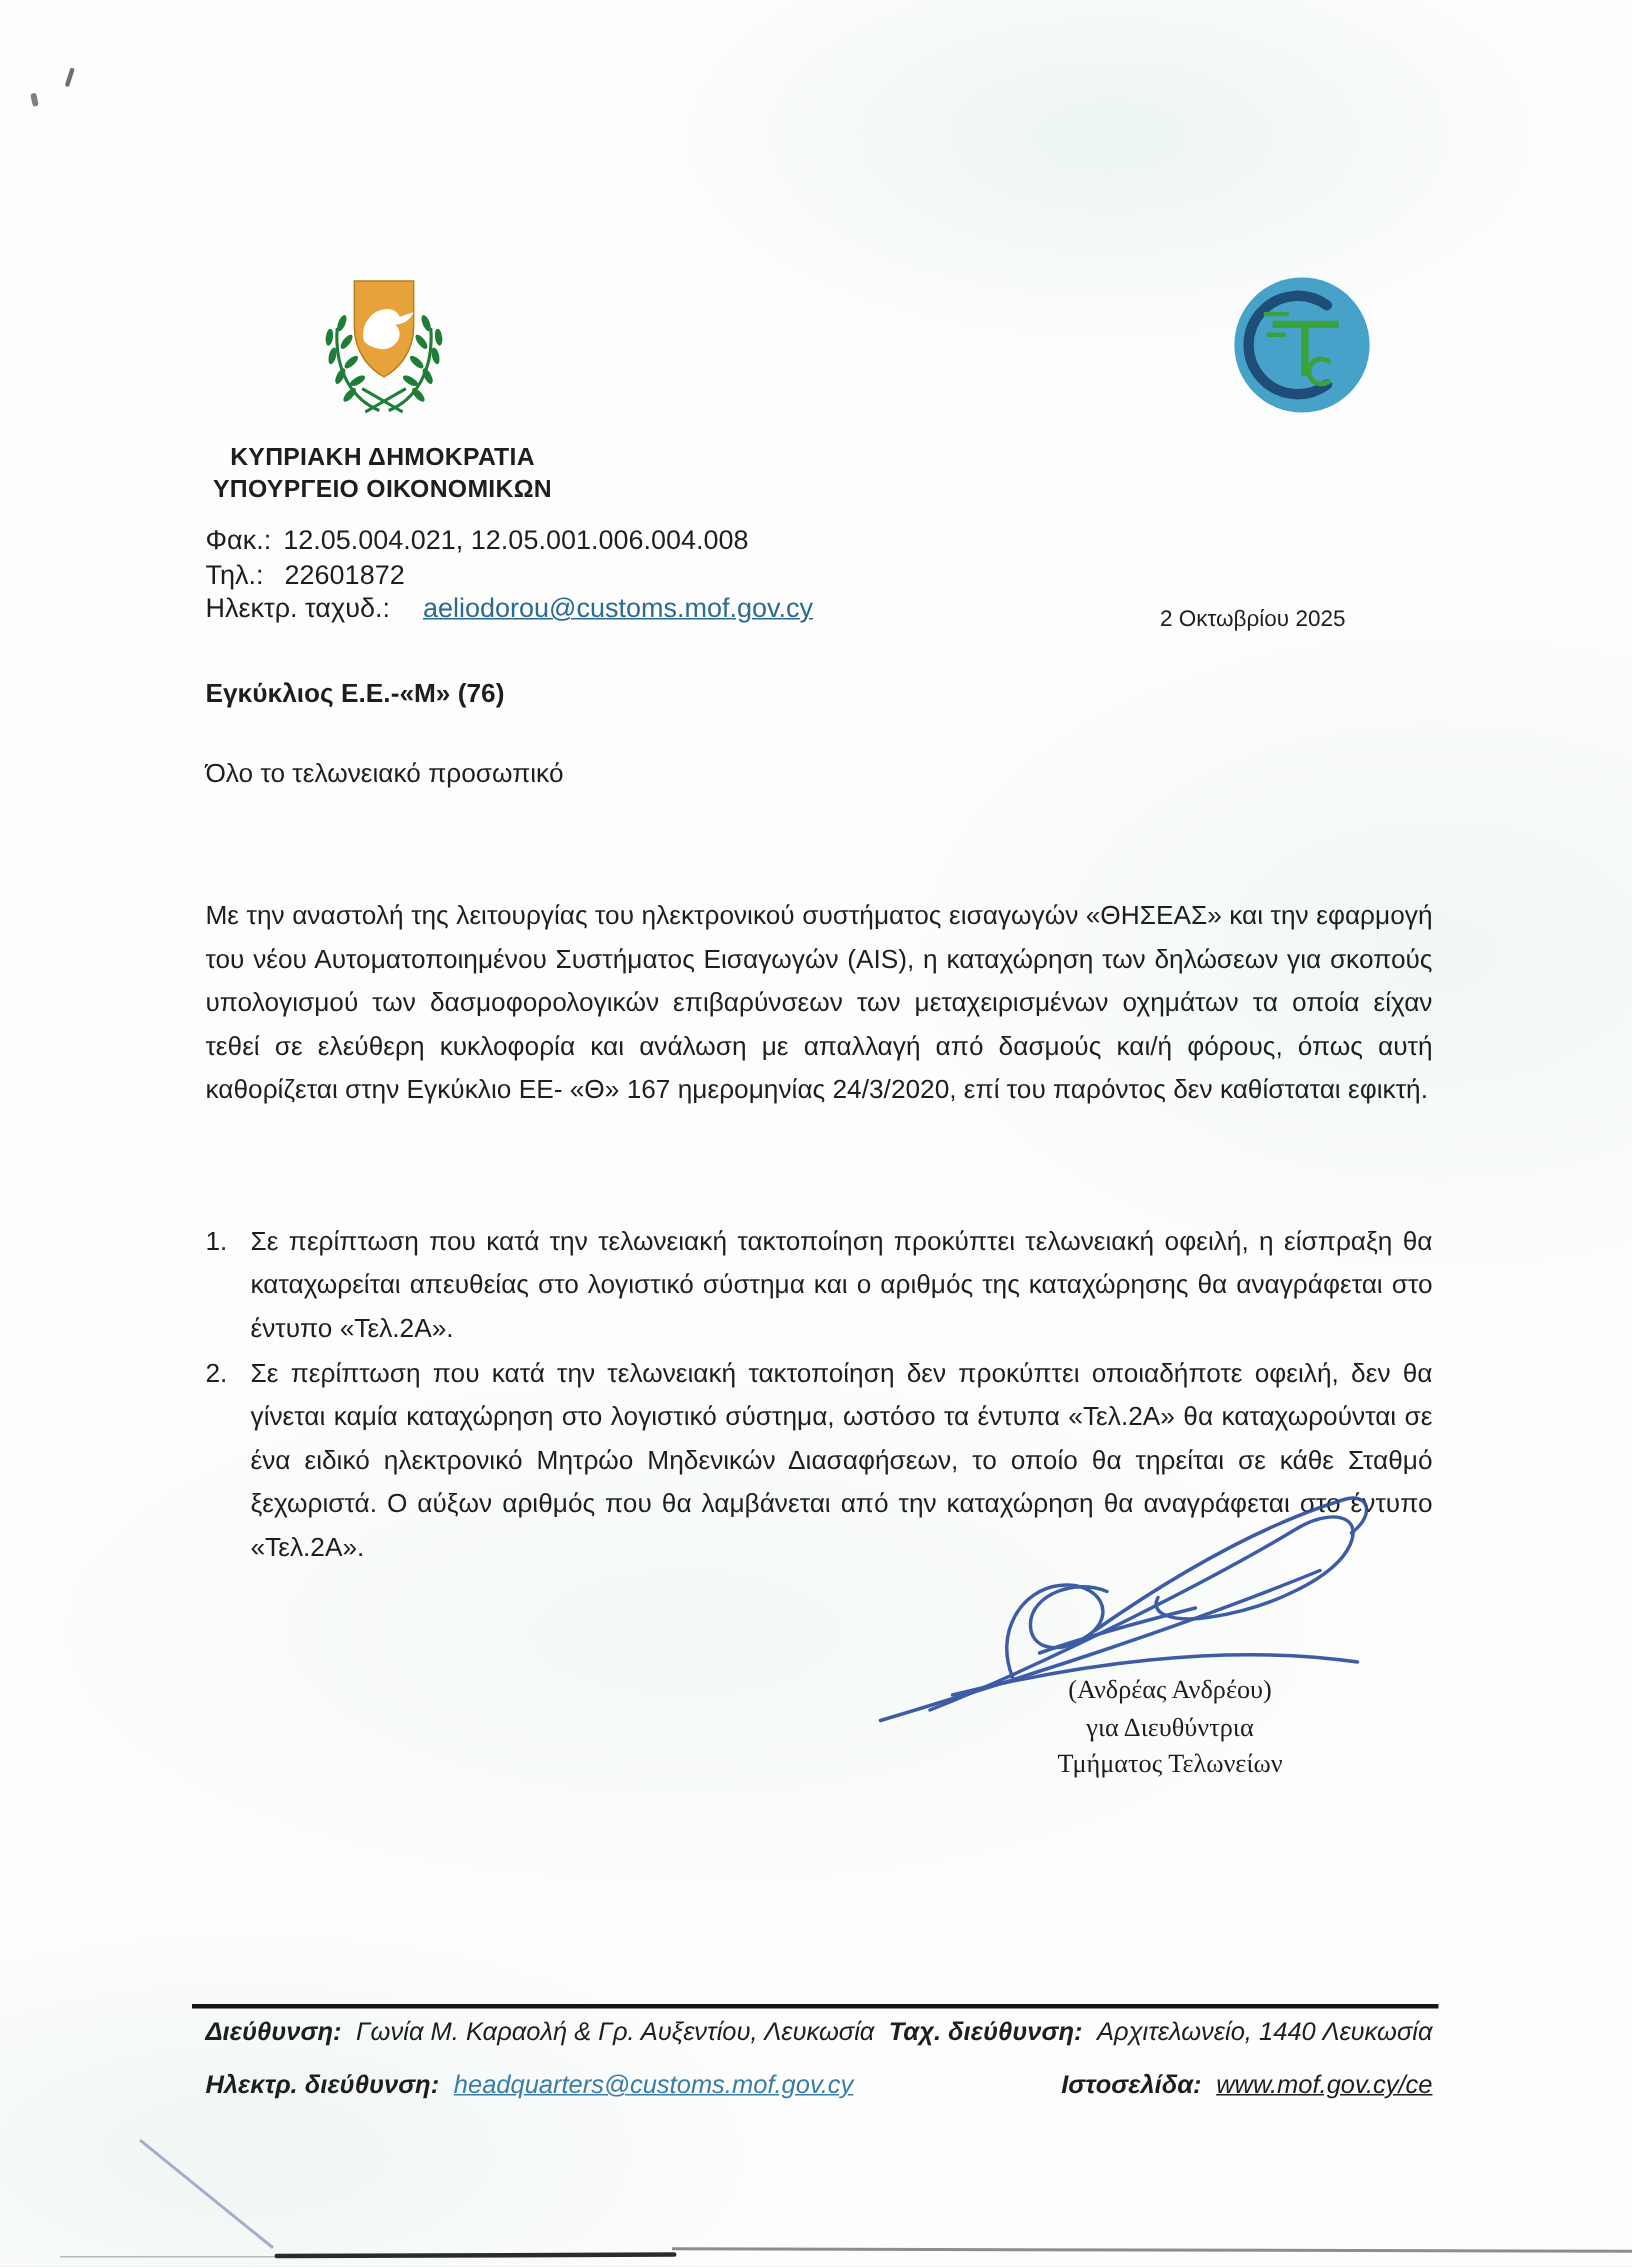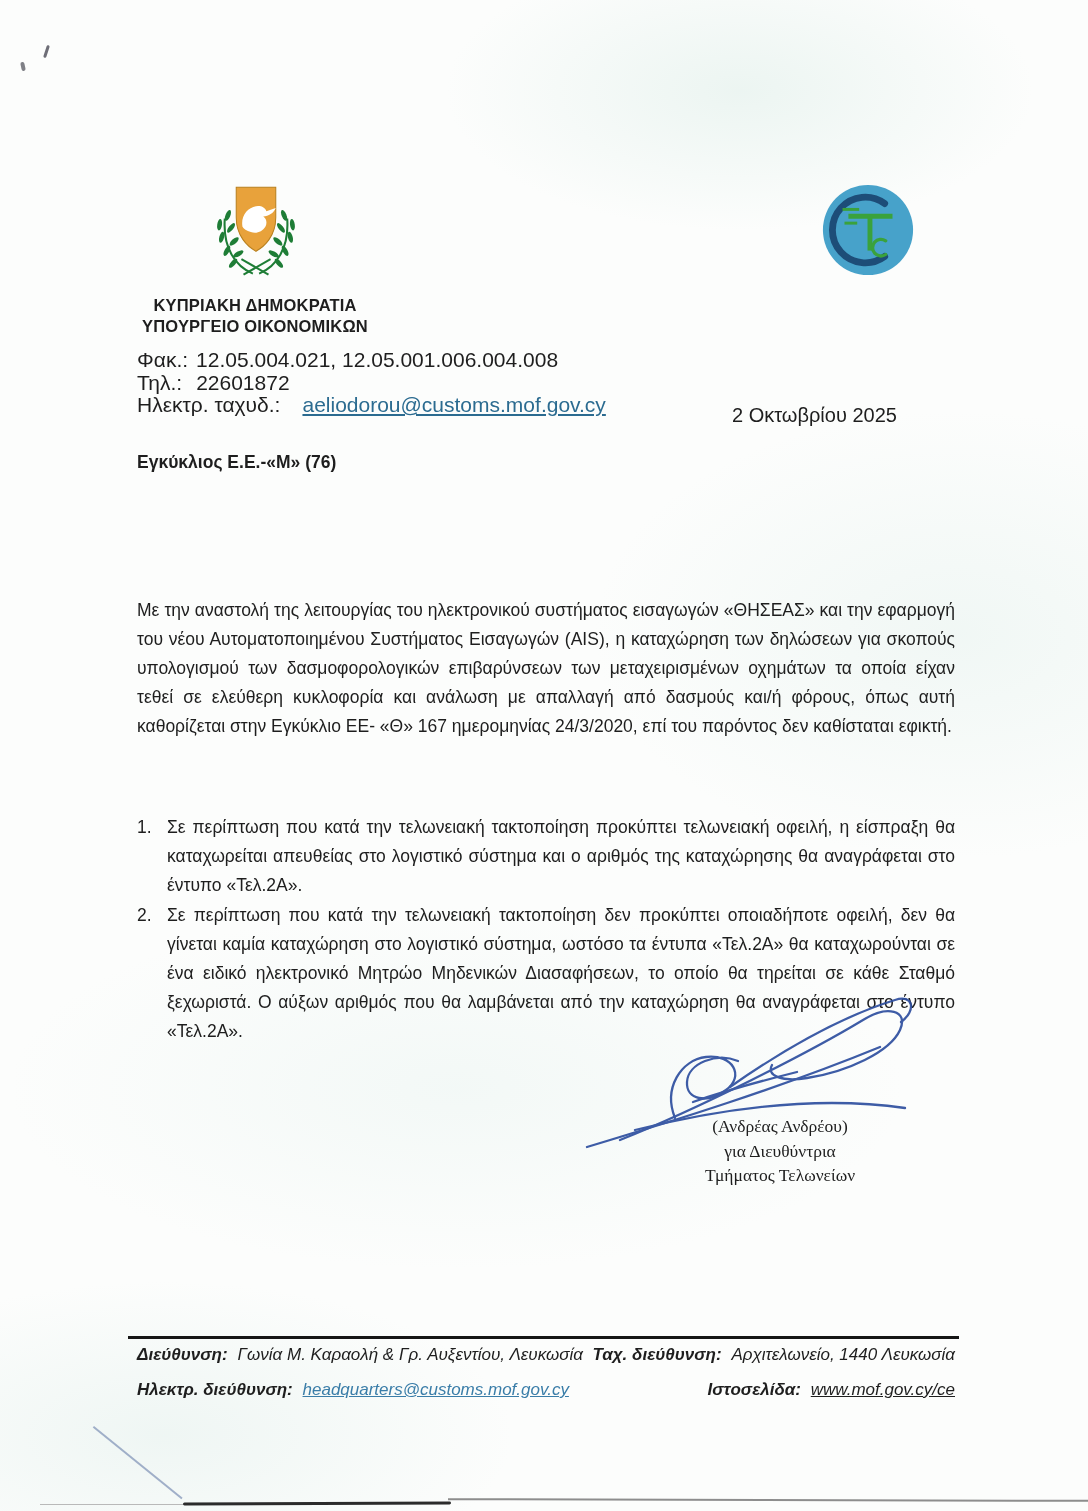--- a/index.html
+++ b/index.html
@@ -13,29 +13,29 @@
       radial-gradient(ellipse 520px 320px at 88% 42%, rgba(214,234,228,0.30), transparent 70%),
       radial-gradient(ellipse 640px 260px at 42% 72%, rgba(216,235,230,0.25), transparent 70%),
       radial-gradient(ellipse 500px 220px at 15% 95%, rgba(214,233,228,0.35), transparent 70%);
   }
   .abs { position:absolute; }
 
   
   .coa-wrap { left:146px; top:183px; width:220px; text-align:center; }
   .org-block { left:120px; top:295px; width:270px; text-align:center;
                font-weight:bold; font-size:16.5px; line-height:21px; letter-spacing:.2px; }
-  .contact { left:137px; top:349px; font-size:21px; line-height:22.5px; }
+  .contact { left:137px; top:349px; font-size:18px; line-height:22.5px; }
   .contact .lbl { margin-right:8px; }
   .link-teal { color:#2b6b90; }
 
   
   .dept-wrap { left:762px; top:181px; width:212px; text-align:center; }
   .dept-text { left:752px; top:284px; width:232px; text-align:center;
                font-weight:bold; font-size:16.5px; line-height:21px; }
-  .date-line { left:732px; top:404px; width:200px; text-align:left; font-size:20px; }
+  .date-line { left:697px; top:404px; width:200px; text-align:right; font-size:15px; }
 
   
   .body-col { left:137px; width:818px; font-size:17.5px; line-height:29px; }
   .circular-ref { top:448px; font-weight:bold; }
   .addressee { top:501px; }
   .subject { top:544px; font-weight:bold; text-align:center; }
   .para { text-align:justify; text-align-last:left; }
   .p1 { top:596px; }
   .p2 { top:745px; }
   .li { display:flex; }
@@ -140,20 +140,21 @@
         <path d="M26,43 L39,43" stroke-width="3"></path>
         <path d="M68,61 A8.5,8.5 0 1 0 68,75" stroke-width="3.4" stroke-linecap="round"></path>
       </g>
     </svg>
   </div>
 
 
   <div class="abs date-line">2 Οκτωβρίου 2025</div>
 
   <div class="abs body-col circular-ref">Εγκύκλιος Ε.Ε.-«Μ» (76)</div>
+  <div class="abs body-col addressee">Όλο το τελωνειακό προσωπικό</div>
 
   <div class="abs body-col para p1">Με την αναστολή της λειτουργίας του ηλεκτρονικού συστήματος εισαγωγών «ΘΗΣΕΑΣ» και την εφαρμογή του νέου Αυτοματοποιημένου Συστήματος Εισαγωγών (AIS), η καταχώρηση των δηλώσεων για σκοπούς υπολογισμού των δασμοφορολογικών επιβαρύνσεων των μεταχειρισμένων οχημάτων τα οποία είχαν τεθεί σε ελεύθερη κυκλοφορία και ανάλωση με απαλλαγή από δασμούς και/ή φόρους, όπως αυτή καθορίζεται στην Εγκύκλιο ΕΕ- «Θ» 167 ημερομηνίας 24/3/2020, επί του παρόντος δεν καθίσταται εφικτή.</div>
 
   <div class="abs body-col li li1">
     <span class="num">1.</span>
     <span class="li-text">Σε περίπτωση που κατά την τελωνειακή τακτοποίηση προκύπτει τελωνειακή οφειλή, η είσπραξη θα καταχωρείται απευθείας στο λογιστικό σύστημα και ο αριθμός της καταχώρησης θα αναγράφεται στο έντυπο «Τελ.2Α».</span>
   </div>
   <div class="abs body-col li li2">
     <span class="num">2.</span>
     <span class="li-text">Σε περίπτωση που κατά την τελωνειακή τακτοποίηση δεν προκύπτει οποιαδήποτε οφειλή, δεν θα γίνεται καμία καταχώρηση στο λογιστικό σύστημα, ωστόσο τα έντυπα «Τελ.2Α» θα καταχωρούνται σε ένα ειδικό ηλεκτρονικό Μητρώο Μηδενικών Διασαφήσεων, το οποίο θα τηρείται σε κάθε Σταθμό ξεχωριστά. Ο αύξων αριθμός που θα λαμβάνεται από την καταχώρηση θα αναγράφεται στο έντυπο «Τελ.2Α».</span>

